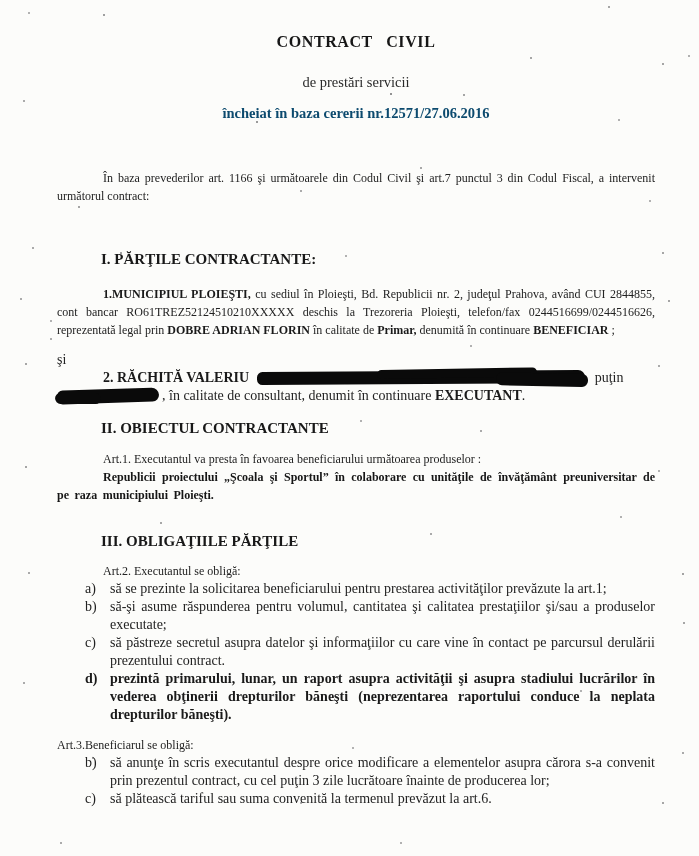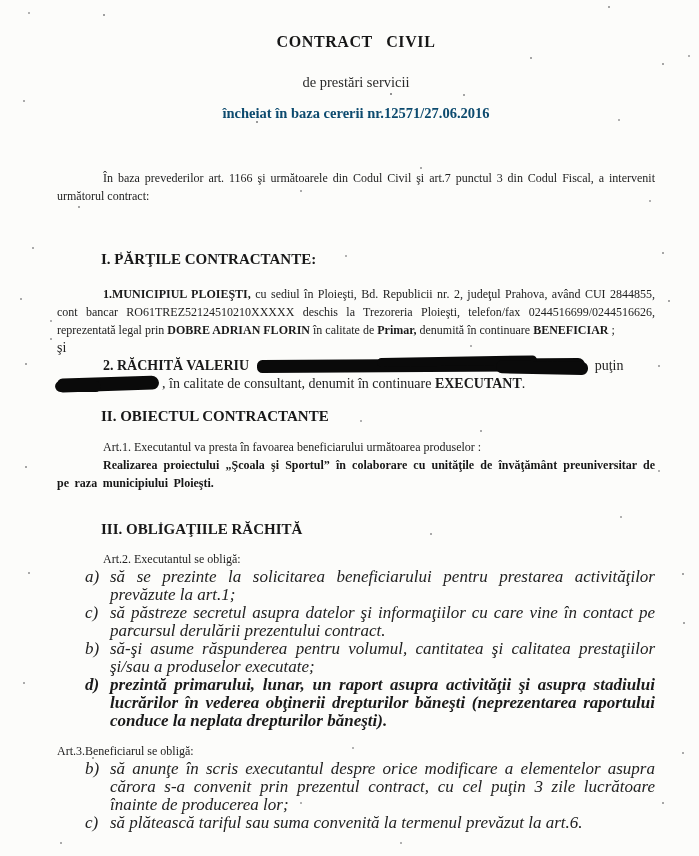--- a/index.html
+++ b/index.html
@@ -19,35 +19,35 @@
   }
   .doc-subtitle{margin-top:22px;text-align:center;font-size:14.5px;line-height:18px;color:#2a2a2a;}
   .doc-basis{margin-top:13px;text-align:center;font-size:14.5px;line-height:18px;font-weight:bold;color:#0c4a6e;}
   .para{margin:0;font-size:12px;line-height:18px;text-align:justify;}
   .indent{text-indent:46px;}
   .intro{margin-top:47px;}
   .sec{margin:0 0 0 44px;font-size:15px;line-height:18px;font-weight:bold;color:#181818;}
   .sec1{margin-top:45px;}
   .party1{margin-top:17px;}
   .b{font-weight:bold;color:#1a1a1a;}
-  .conj{font-size:14px;line-height:18px;}
+  .conj{font-size:14px;line-height:18px;margin-top:12px;}
   .p2l1{font-size:14px;line-height:18px;white-space:nowrap;padding-left:46px;}
   .p2l2{font-size:14px;line-height:18px;white-space:nowrap;}
   .bar{display:inline-block;background:#0a0a0a;height:13px;border-radius:7px 9px 8px 7px;vertical-align:-2px;}
   .bar1{width:328px;margin:0 6px 0 8px;transform:rotate(-.4deg);position:relative;}
   .bar1::after{content:"";position:absolute;right:-3px;top:3px;width:92px;height:13px;background:#0a0a0a;border-radius:6px;transform:rotate(1.6deg);}
   .bar1::before{content:"";position:absolute;left:120px;top:-2px;width:160px;height:9px;background:#0a0a0a;border-radius:5px;transform:rotate(-.6deg);}
   .bar2{width:102px;height:14px;margin-right:3px;transform:rotate(-1.8deg);position:relative;top:1px;}
   .bar2::before{content:"";position:absolute;left:-2px;top:3px;width:46px;height:11px;background:#0a0a0a;border-radius:6px;transform:rotate(2deg);}
   .sec2{margin-top:14px;}
   .art1{margin-top:13px;}
   .object{font-weight:bold;color:#161616;word-spacing:2.5px;}
   .sec3{margin-top:28px;}
   .art2{margin-top:12px;}
-  .li{margin:0;font-size:17px;line-height:18px;text-align:justify;padding-left:53px;text-indent:-25px;font-style:italic;}
+  .li{margin:0;font-size:14px;line-height:18px;text-align:justify;padding-left:53px;text-indent:-25px;}
   .ltr{display:inline-block;width:25px;text-indent:0;}
   .li-bold{font-weight:bold;color:#1a1a1a;}
   .art3{margin-top:12px;}
   
   .speck{
     position:absolute;top:0;left:0;width:2px;height:2px;border-radius:50%;background:transparent;
     box-shadow:
       28px 12px 0 0 #9a9a9a,103px 14px 0 0 #808080,608px 6px 0 0 #8a8a8a,
       530px 57px 0 0 #8a8a8a,688px 55px 0 0 #999,662px 63px 0 0 #888,
       390px 93px 0 0 #6f6f6f,463px 94px 0 0 #888,23px 100px 0 0 #909090,
@@ -86,29 +86,29 @@
 
     <div class="conj">şi</div>
 
     <div class="p2l1"><span class="b">2. RĂCHITĂ VALERIU</span><span class="bar bar1"></span><span> puţin</span></div>
 
     <div class="p2l2"><span class="bar bar2"></span><span>, în calitate de consultant, denumit în continuare </span><span class="b">EXECUTANT</span><span>.</span></div>
 
     <h2 class="sec sec2">II. OBIECTUL CONTRACTANTE</h2>
 
     <p class="para indent art1">Art.1. Executantul va presta în favoarea beneficiarului următoarea produselor :</p>
-    <p class="para indent object">Realizarea proiectului „Şcoala şi Sportul” în colaborare cu unităţile de învăţământ preuniversitar de pe raza municipiului Ploieşti.</p>
+    <p class="para indent object">Republicii proiectului „Şcoala şi Sportul” în colaborare cu unităţile de învăţământ preuniversitar de pe raza municipiului Ploieşti.</p>
 
-    <h2 class="sec sec3">III. OBLIGAŢIILE RĂCHITĂ</h2>
+    <h2 class="sec sec3">III. OBLIGAŢIILE PĂRŢILE</h2>
 
     <p class="para indent art2">Art.2. Executantul se obligă:</p>
 
     <div class="li"><span class="ltr">a)</span><span>să se prezinte la solicitarea beneficiarului pentru prestarea activităţilor prevăzute la art.1;</span></div>
+    <div class="li"><span class="ltr">b)</span><span>să-şi asume răspunderea pentru volumul, cantitatea şi calitatea prestaţiilor şi/sau a produselor executate;</span></div>
     <div class="li"><span class="ltr">c)</span><span>să păstreze secretul asupra datelor şi informaţiilor cu care vine în contact pe parcursul derulării prezentului contract.</span></div>
-    <div class="li"><span class="ltr">b)</span><span>să-şi asume răspunderea pentru volumul, cantitatea şi calitatea prestaţiilor şi/sau a produselor executate;</span></div>
     <div class="li li-bold"><span class="ltr">d)</span><span>prezintă primarului, lunar, un raport asupra activităţii şi asupra stadiului lucrărilor în vederea obţinerii drepturilor băneşti (neprezentarea raportului conduce la neplata drepturilor băneşti).</span></div>
 
     <p class="para art3">Art.3.Beneficiarul se obligă:</p>
 
     <div class="li"><span class="ltr">b)</span><span>să anunţe în scris executantul despre orice modificare a elementelor asupra cărora s-a convenit prin prezentul contract, cu cel puţin 3 zile lucrătoare înainte de producerea lor;</span></div>
     <div class="li"><span class="ltr">c)</span><span>să plătească tariful sau suma convenită la termenul prevăzut la art.6.</span></div>
 
   </div>
 </div>
 

